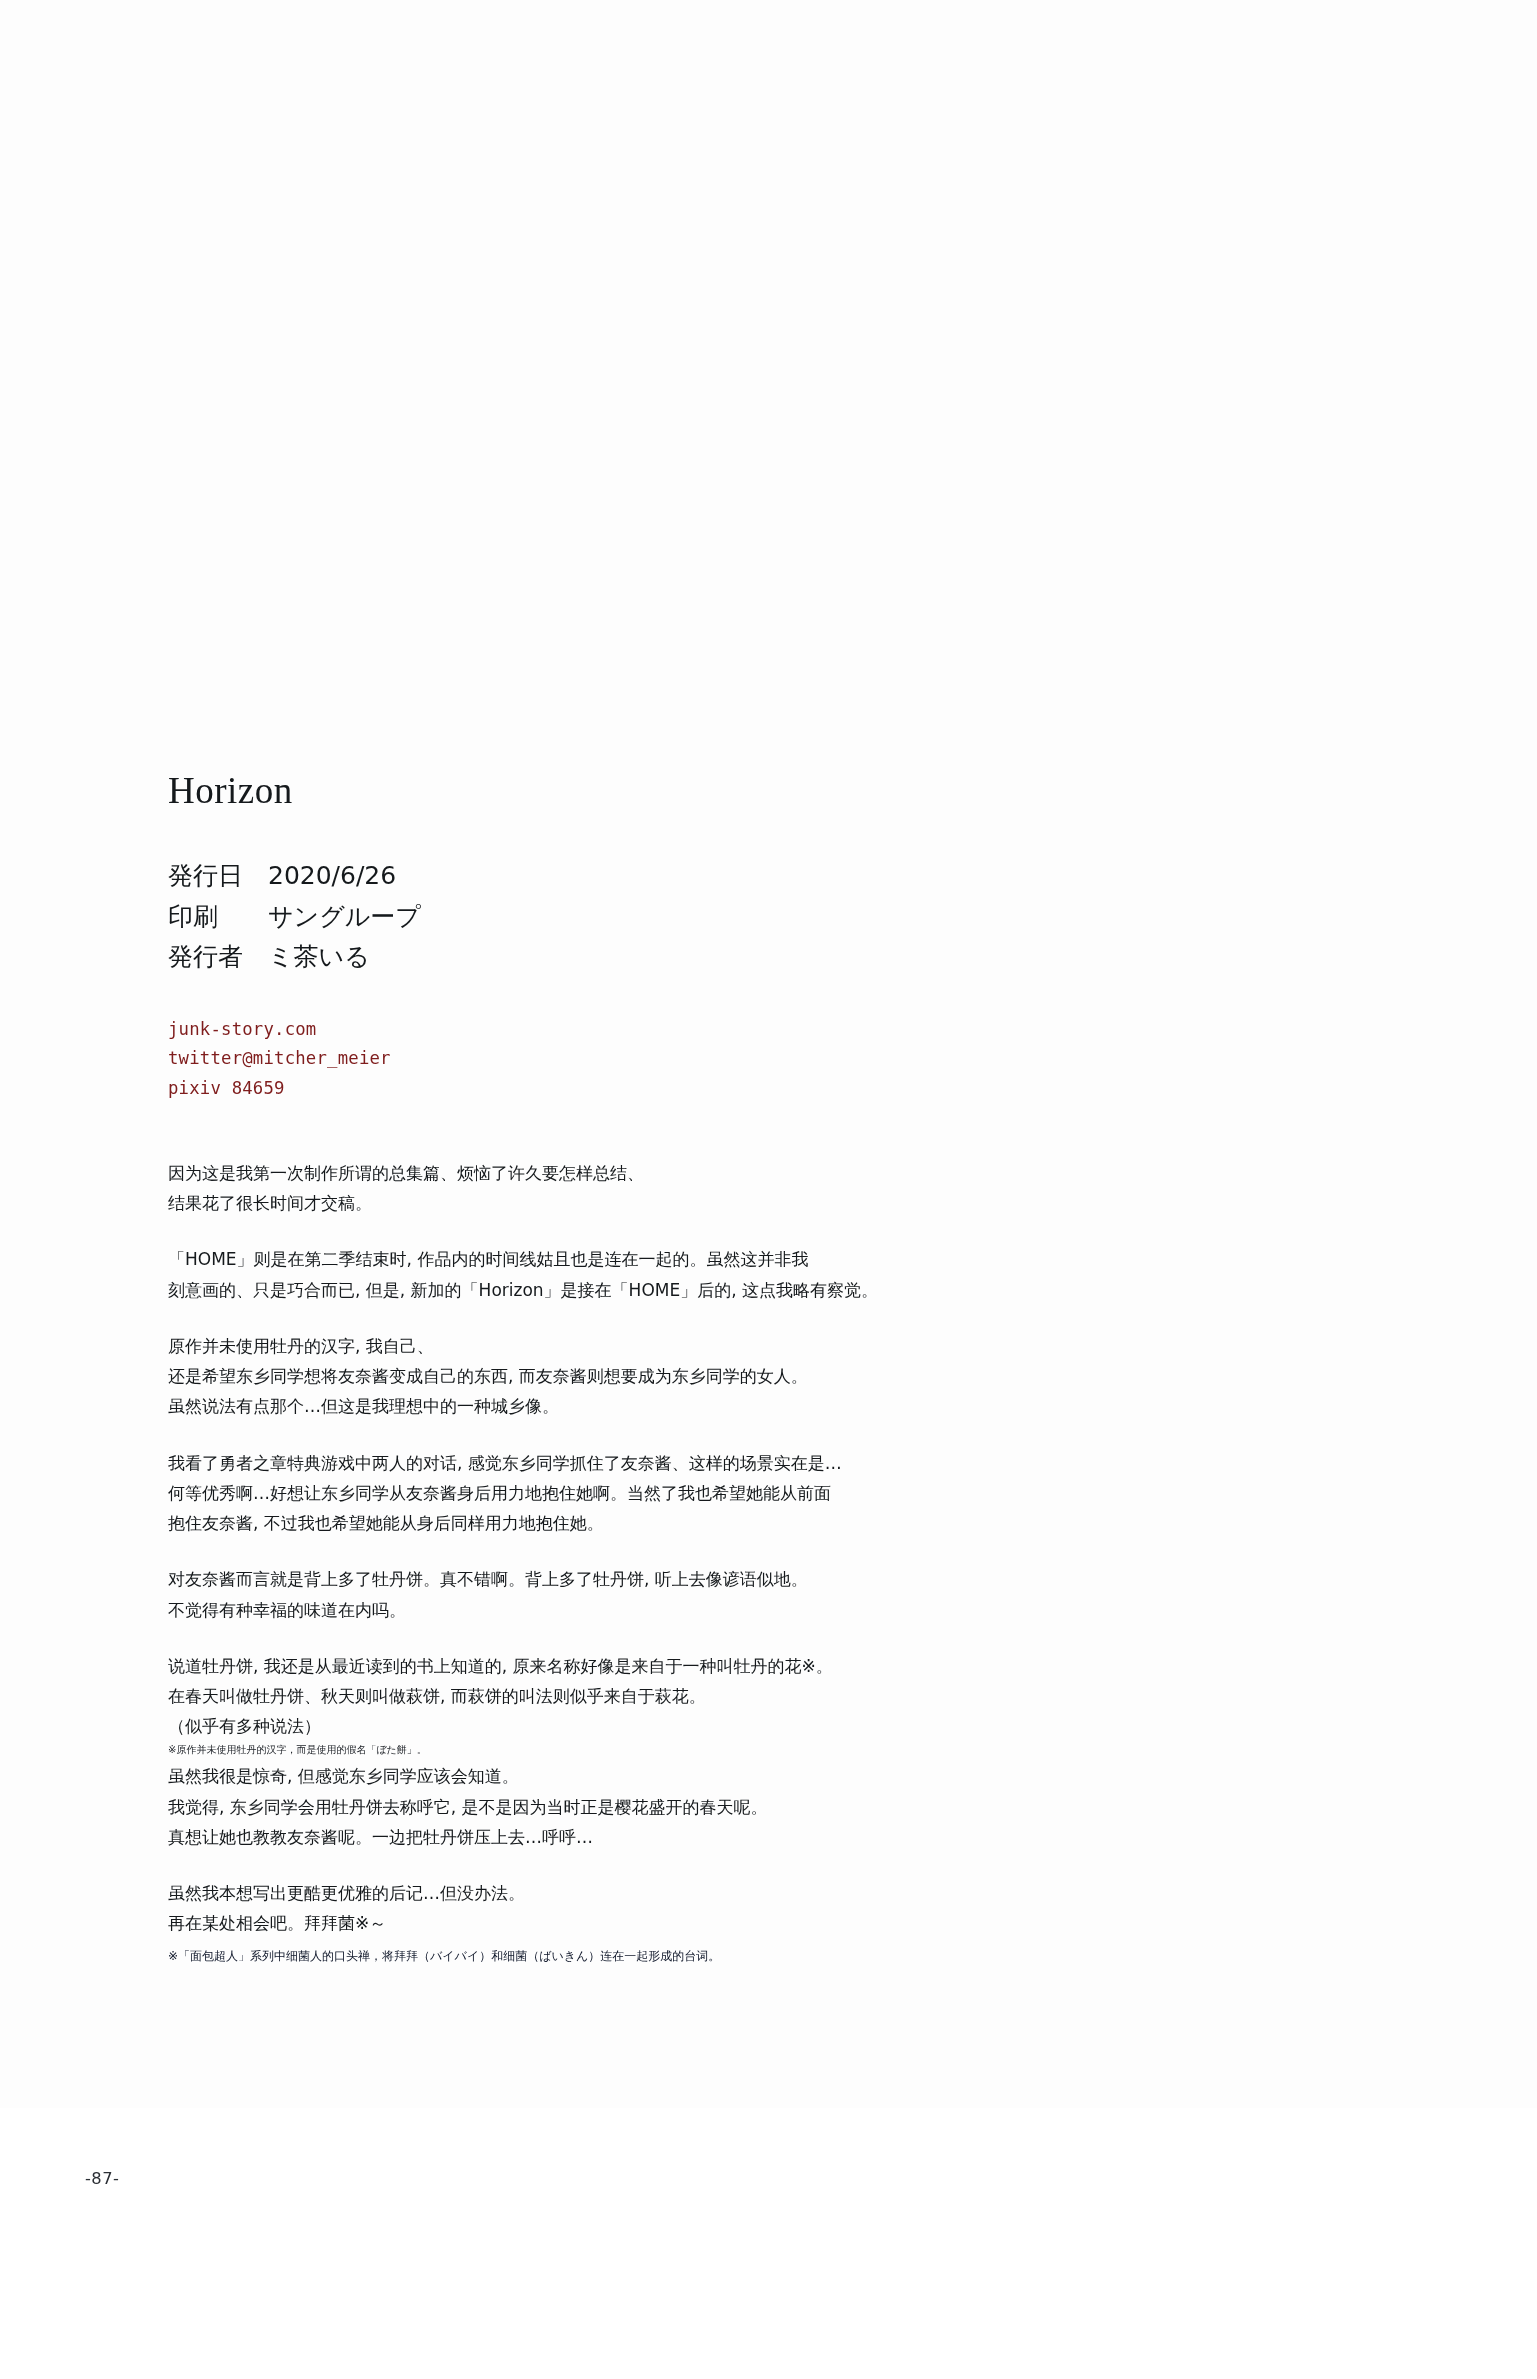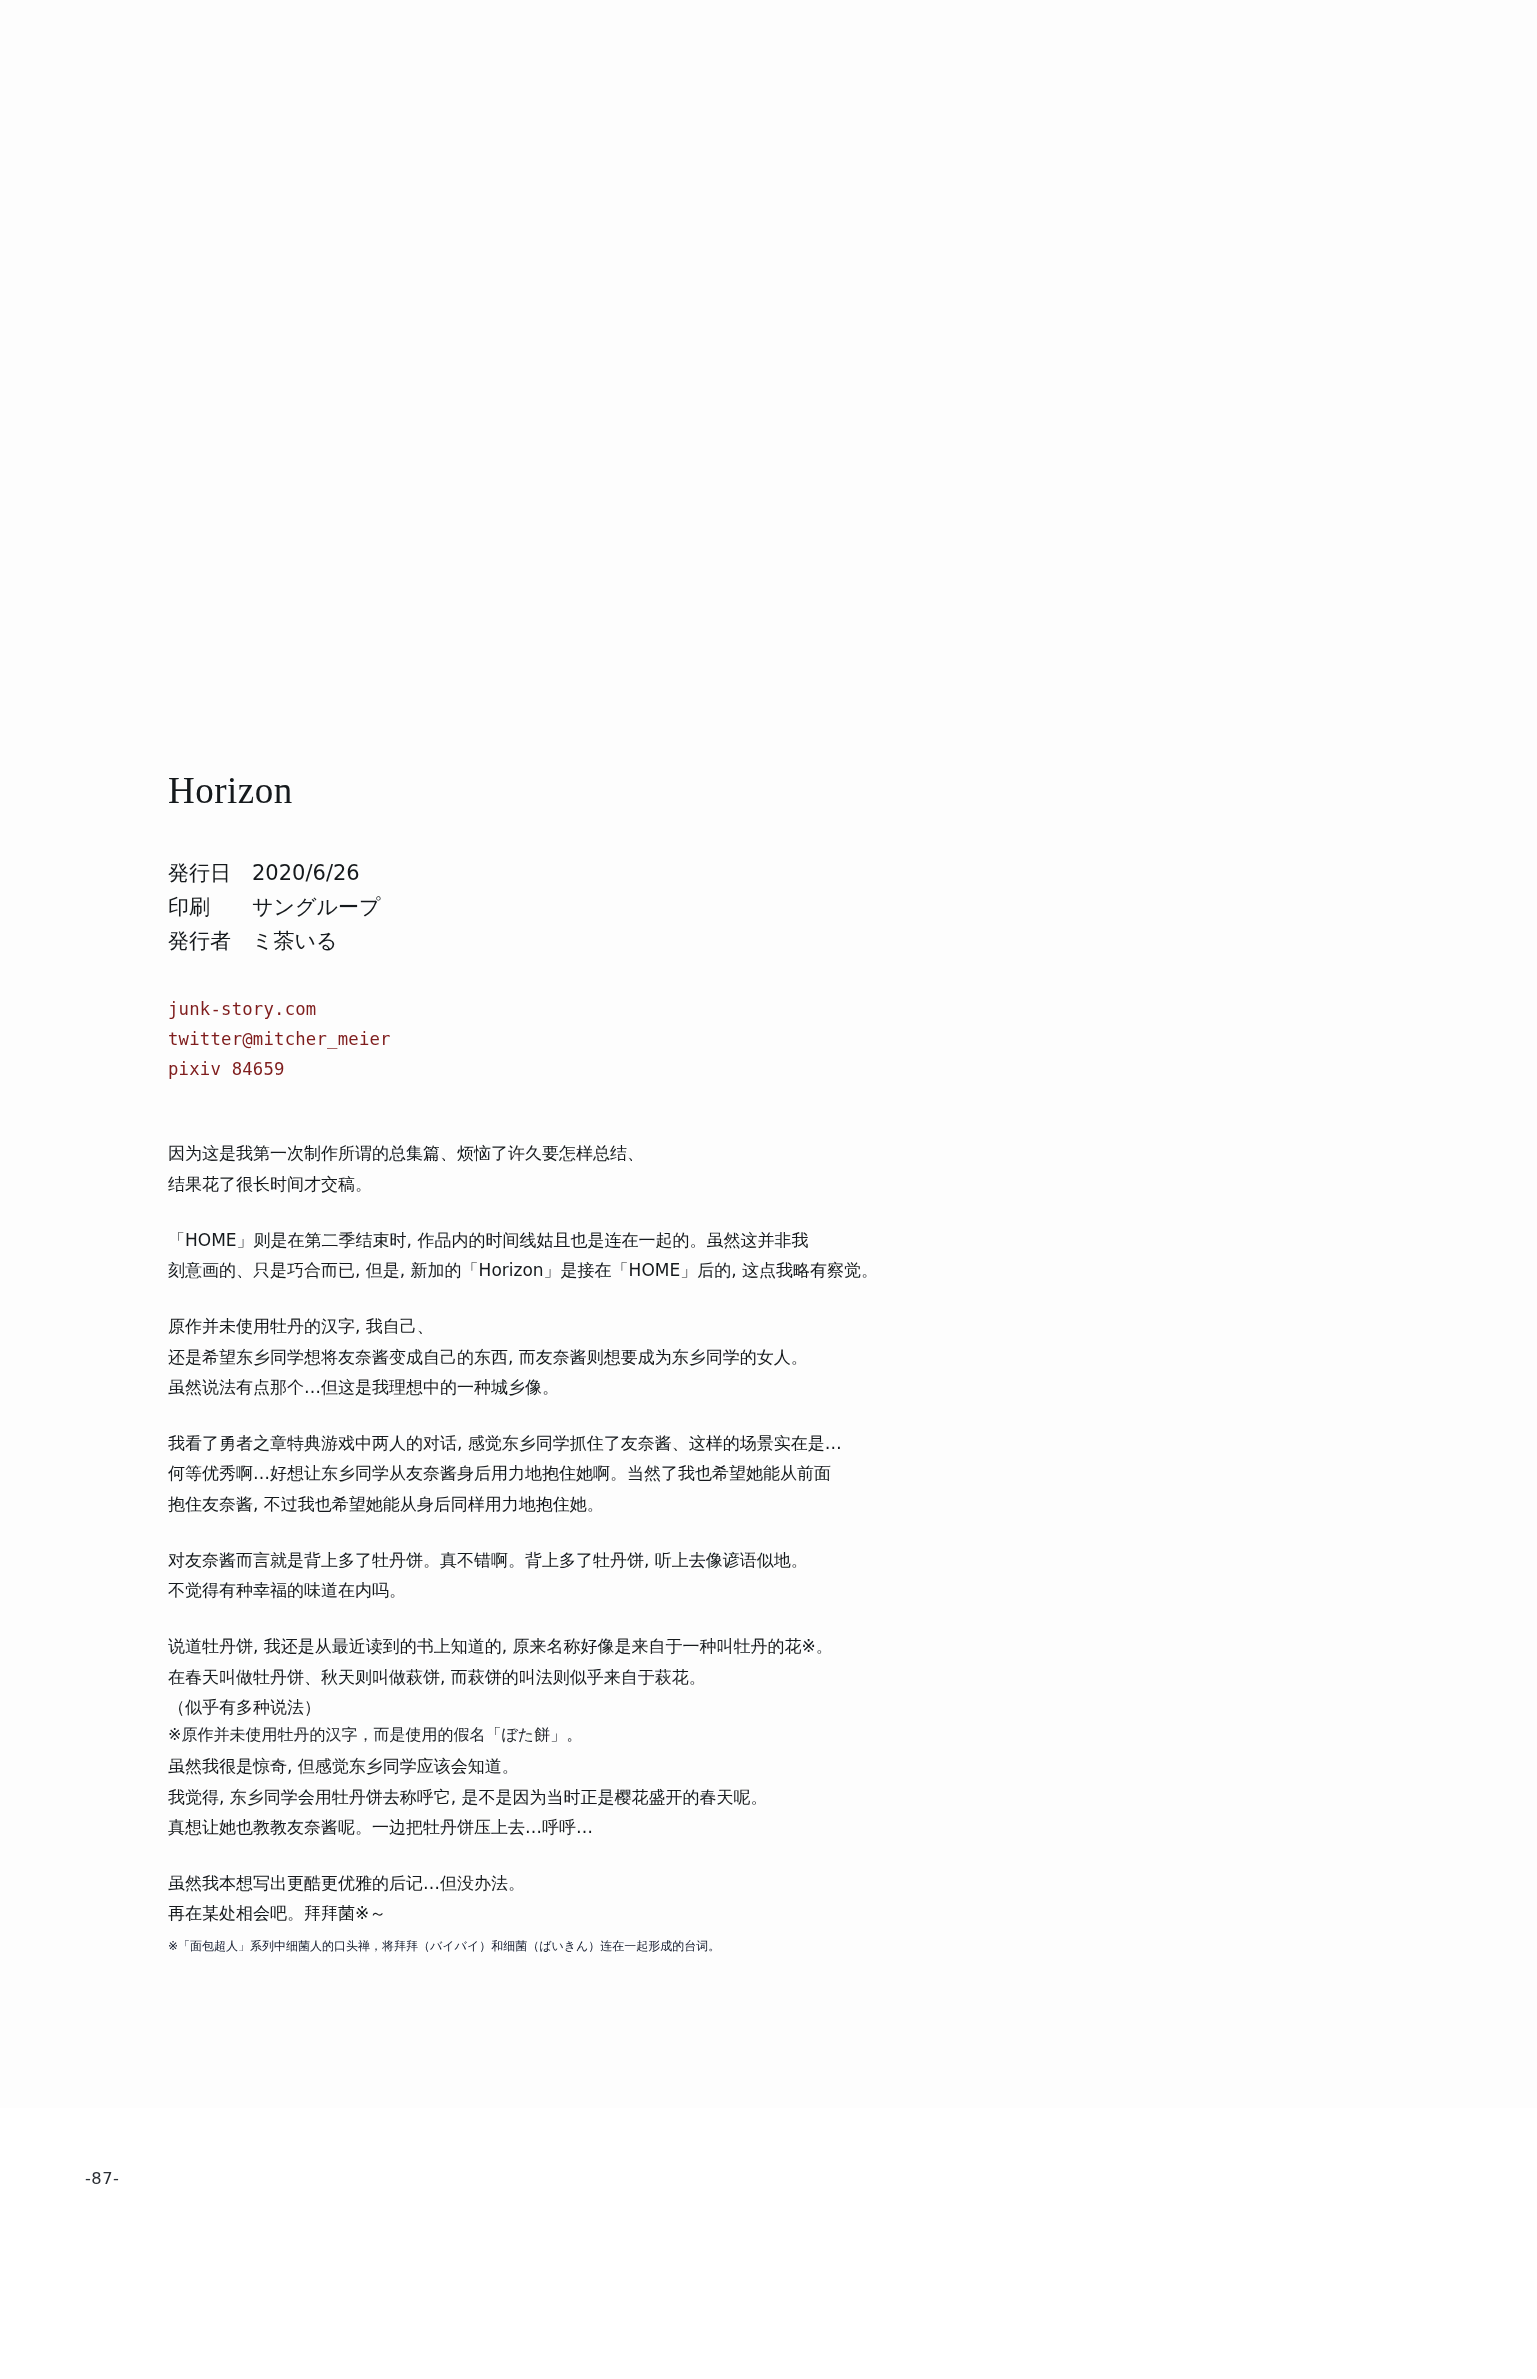--- a/index.html
+++ b/index.html
@@ -30,21 +30,21 @@
   .colophon-title {
     font-family: "Liberation Serif", serif;
     font-size: 37px;
     letter-spacing: 0.5px;
     color: #15191c;
     margin: 0 0 44px 0;
     font-weight: 400;
   }
   .pub-block {
     font-family: "DejaVu Sans", sans-serif;
-    font-size: 21px;
+    font-size: 25px;
     line-height: 1.62;
     color: #15191c;
     margin-bottom: 37px;
   }
   .pub-line {
     white-space: pre;
   }
   .contact-block {
     font-family: "DejaVu Sans Mono", monospace;
     font-size: 17.3px;
@@ -60,21 +60,21 @@
     color: #15191c;
   }
   .para {
     margin: 0 0 26px 0;
   }
   .para .ln {
     display: block;
     white-space: pre-wrap;
   }
   .note {
-    font-size: 16px;
+    font-size: 10px;
     line-height: 1.6;
     color: #20242a;
     margin: 0 0 3.8px 0;
     display: block;
   }
   .footnote-final {
     font-size: 12px;
     line-height: 1.6;
     color: #0f172a;
     margin: 5.8px 0 0 0;

